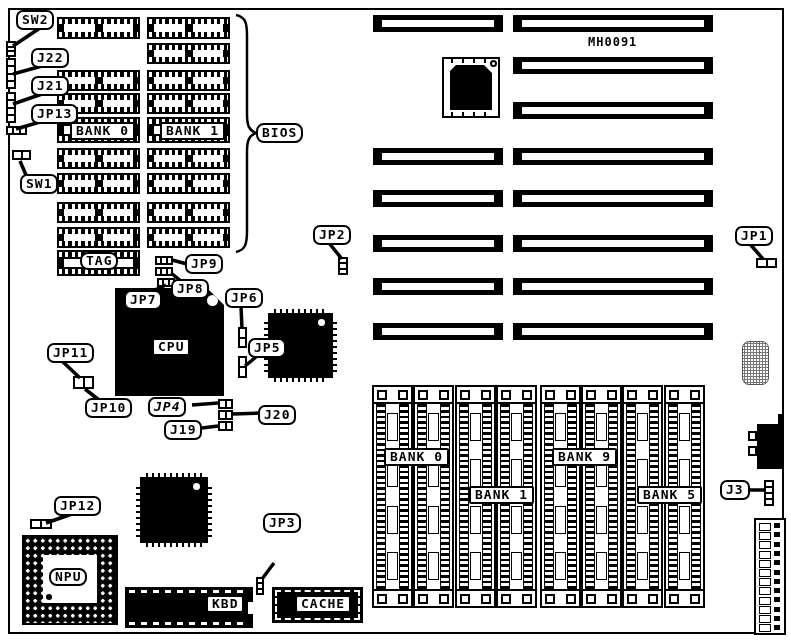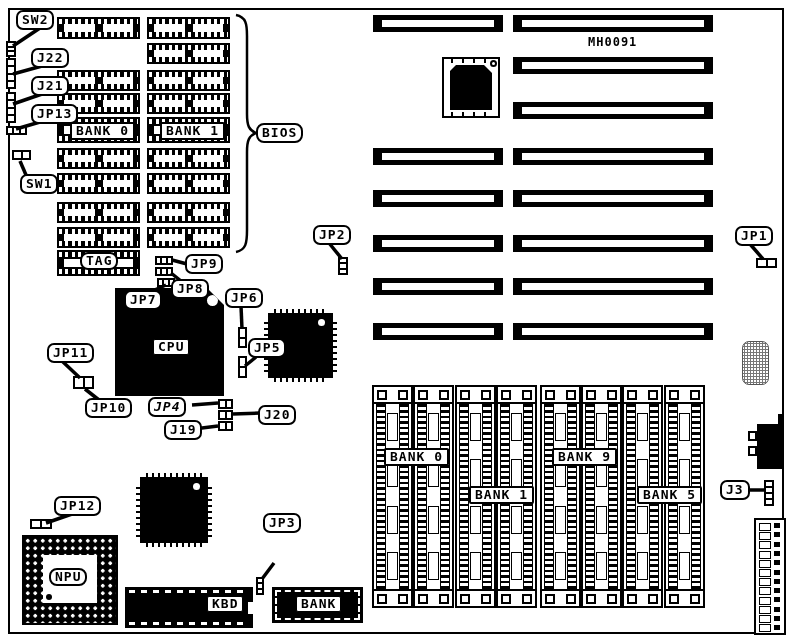--- a/index.html
+++ b/index.html
@@ -146,21 +146,21 @@
     <div class="plain chiplabel" style="left:584px;top:35px;font-size:12px;">MH0091</div>
 
     <div class="chiplabel" style="left:70px;top:122px;">BANK 0</div>
     <div class="chiplabel" style="left:160px;top:122px;">BANK 1</div>
     <div class="chiplabel rounded" style="left:80px;top:252px;">TAG</div>
     <div class="callout rounded" style="left:256px;top:123px;">BIOS</div>
 
     <div class="chiplabel thin" style="left:153px;top:339px;">CPU</div>
     <div class="chiplabel rounded" style="left:49px;top:568px;">NPU</div>
     <div class="chiplabel thin" style="left:170px;top:596px;margin-left:37px;">KBD</div>
-    <div class="chiplabel thin" style="left:296px;top:596px;">BANK</div>
+    <div class="chiplabel thin" style="left:296px;top:596px;">CACHE</div>
 
     <div class="chiplabel" style="left:384px;top:448px;">BANK 0</div>
     <div class="chiplabel" style="left:469px;top:486px;">BANK 1</div>
     <div class="chiplabel" style="left:552px;top:448px;">BANK 9</div>
     <div class="chiplabel" style="left:637px;top:486px;">BANK 5</div>
 
     <div class="callout" style="left:16px;top:10px;">SW2</div>
     <div class="callout" style="left:31px;top:48px;">J22</div>
     <div class="callout" style="left:31px;top:76px;">J21</div>
     <div class="callout" style="left:31px;top:104px;">JP13</div>

